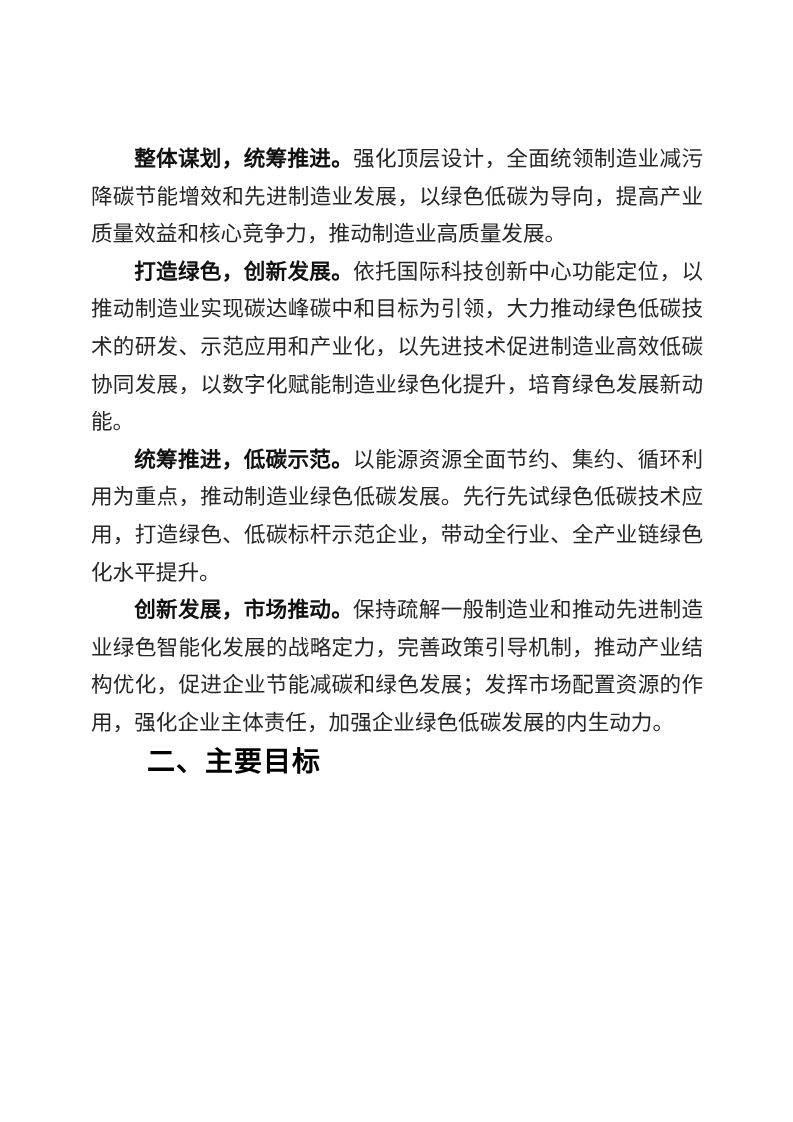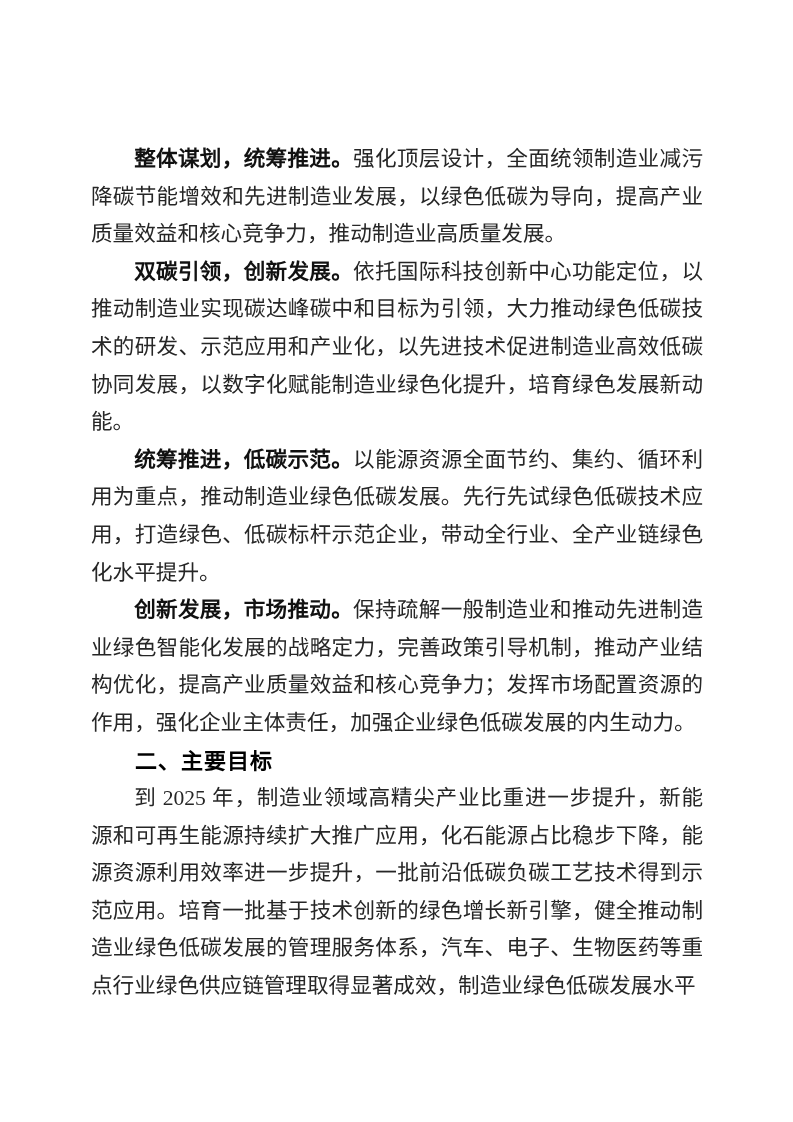--- a/index.html
+++ b/index.html
@@ -31,39 +31,38 @@
     letter-spacing: 0;
   }
   p.para .lead {
     font-weight: bold;
     color: #111111;
   }
   h2.section-heading {
     margin: 0;
     font-family: "Liberation Sans", "DejaVu Sans", sans-serif;
     font-weight: bold;
-    font-size: 22px;
+    font-size: 28px;
     line-height: 37.6px;
     color: #000000;
     text-indent: 2em;
     letter-spacing: 1px;
   }
 </style>
 </head>
 <body>
 
 <div class="page">
   <div class="text-block">
 
     <p class="para"><span class="lead">整体谋划，统筹推进。</span><span>强化顶层设计，全面统领制造业减污降碳节能增效和先进制造业发展，以绿色低碳为导向，提高产业质量效益和核心竞争力，推动制造业高质量发展。</span></p>
 
-    <p class="para"><span class="lead">双碳引领，创新发展。</span><span>依托国际科技创新中心功能定位，以推动制造业实现碳达峰碳中和目标为引领，大力推动绿色低碳技术的研发、示范应用和产业化，以先进技术促进制造业高效低碳协同发展，以数字化赋能制造业绿色化提升，培育绿色发展新动能。</span></p>
+    <p class="para"><span class="lead">打造绿色，创新发展。</span><span>依托国际科技创新中心功能定位，以推动制造业实现碳达峰碳中和目标为引领，大力推动绿色低碳技术的研发、示范应用和产业化，以先进技术促进制造业高效低碳协同发展，以数字化赋能制造业绿色化提升，培育绿色发展新动能。</span></p>
 
     <p class="para"><span class="lead">统筹推进，低碳示范。</span><span>以能源资源全面节约、集约、循环利用为重点，推动制造业绿色低碳发展。先行先试绿色低碳技术应用，打造绿色、低碳标杆示范企业，带动全行业、全产业链绿色化水平提升。</span></p>
 
-    <p class="para"><span class="lead">创新发展，市场推动。</span><span>保持疏解一般制造业和推动先进制造业绿色智能化发展的战略定力，完善政策引导机制，推动产业结构优化，提高产业质量效益和核心竞争力；发挥市场配置资源的作用，强化企业主体责任，加强企业绿色低碳发展的内生动力。</span></p>
+    <p class="para"><span class="lead">创新发展，市场推动。</span><span>保持疏解一般制造业和推动先进制造业绿色智能化发展的战略定力，完善政策引导机制，推动产业结构优化，促进企业节能减碳和绿色发展；发挥市场配置资源的作用，强化企业主体责任，加强企业绿色低碳发展的内生动力。</span></p>
 
     <h2 class="section-heading">二、主要目标</h2>
 
-    <p class="para"><span>到 2025 年，制造业领域高精尖产业比重进一步提升，新能源和可再生能源持续扩大推广应用，化石能源占比稳步下降，能源资源利用效率进一步提升，一批前沿低碳负碳工艺技术得到示范应用。培育一批基于技术创新的绿色增长新引擎，健全推动制造业绿色低碳发展的管理服务体系，汽车、电子、生物医药等重点行业绿色供应链管理取得显著成效，制造业绿色低碳发展水平</span></p>
 
   </div>
 </div>
 
 </body></html>

